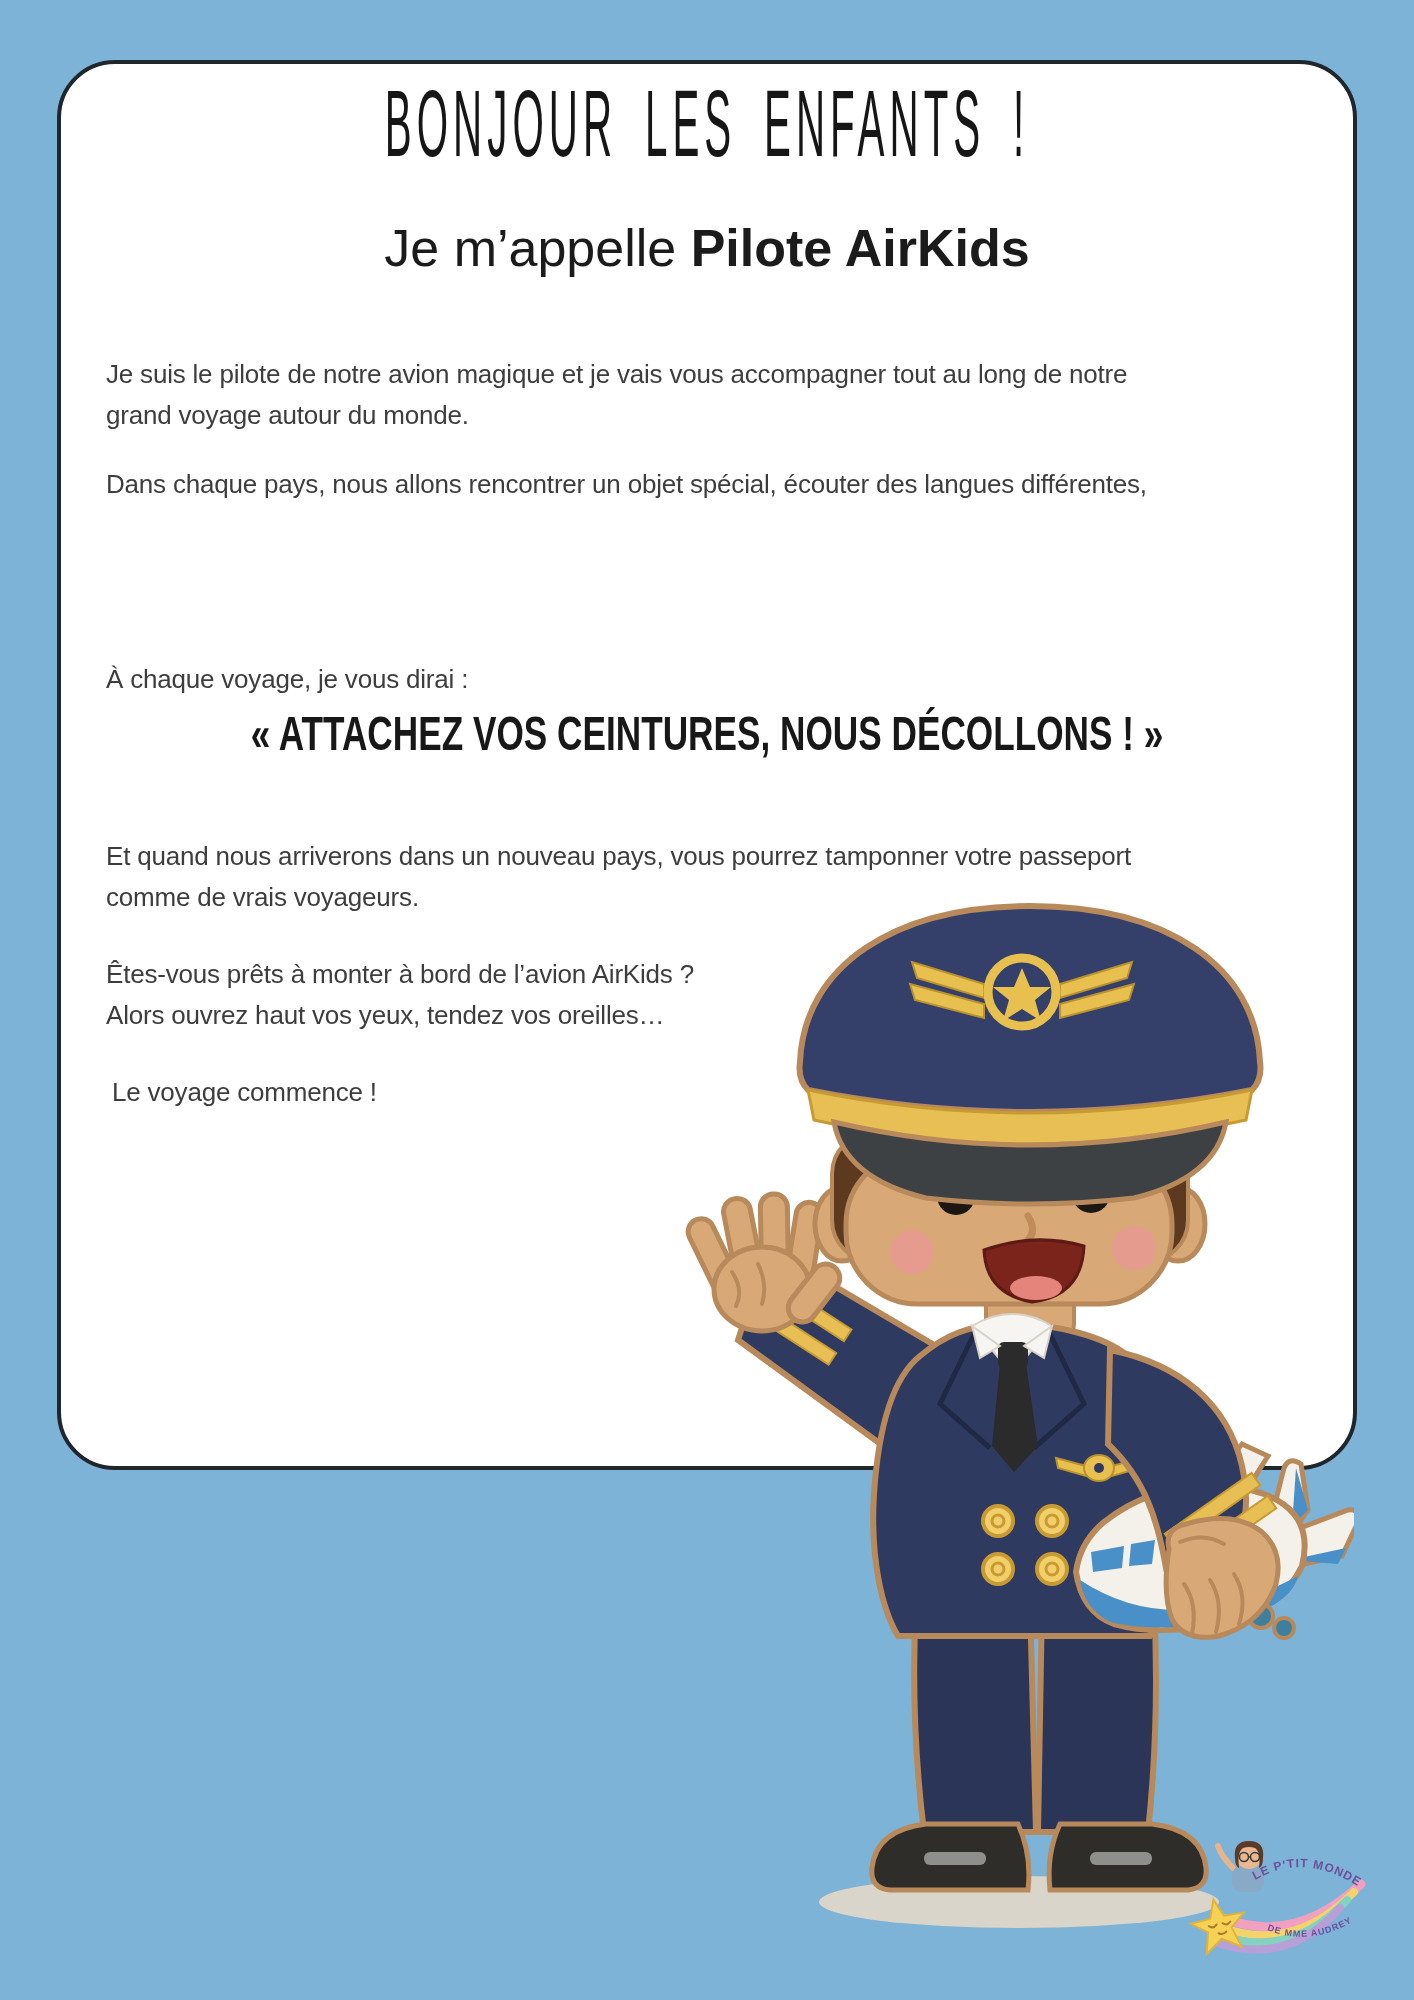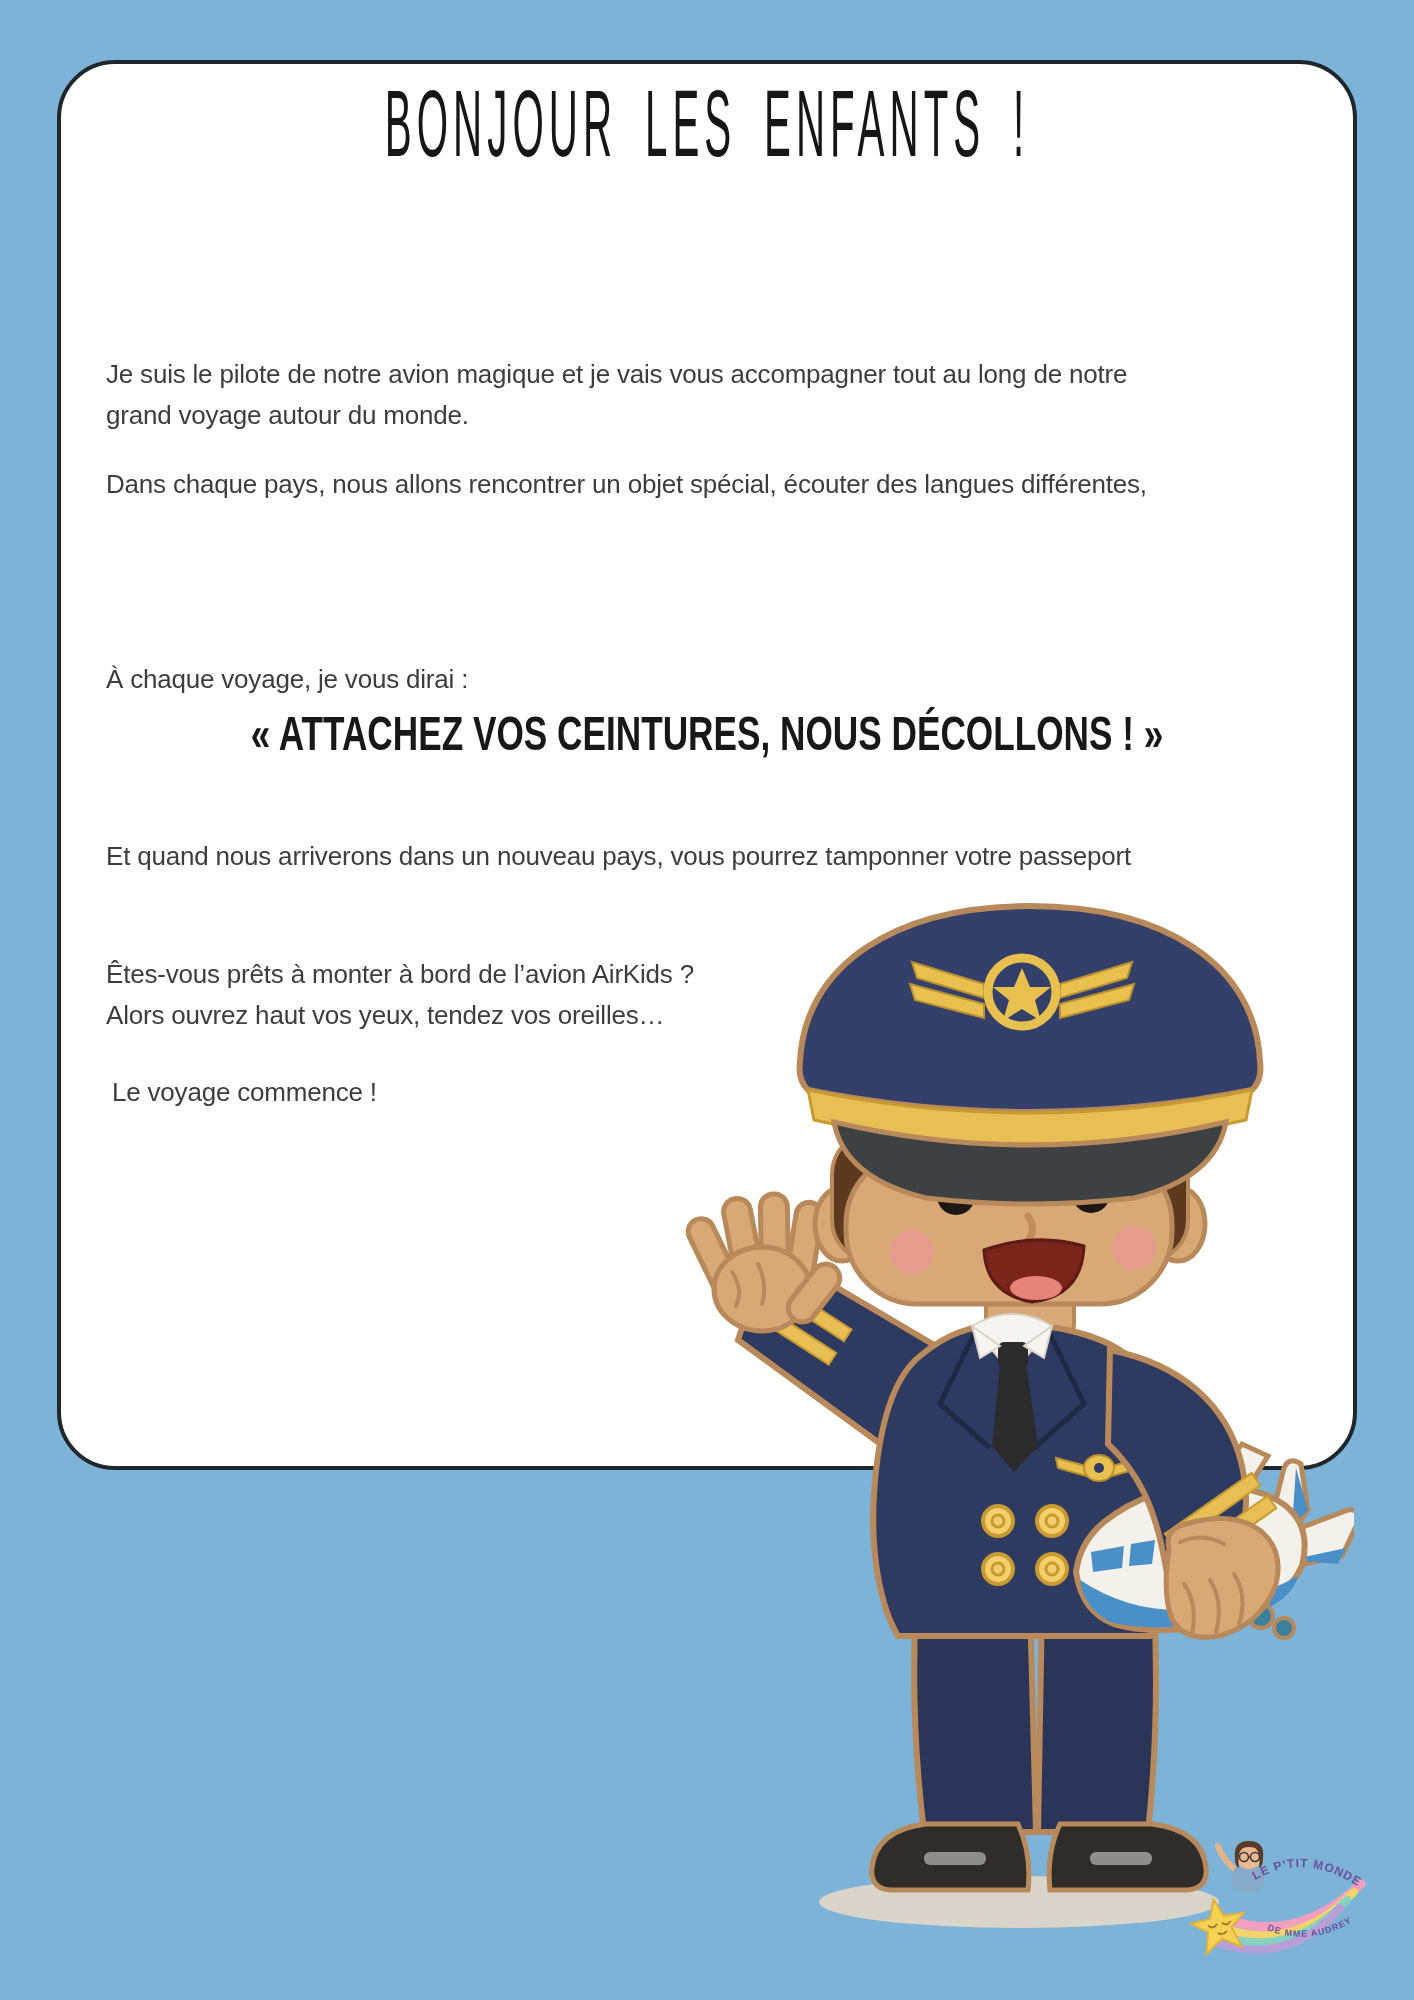--- a/index.html
+++ b/index.html
@@ -49,36 +49,38 @@
   }
   .arc-text{font-family:"Liberation Sans",sans-serif;font-weight:700;fill:#6e4f9b;}
 </style>
 </head>
 <body>
 
 <div class="card">
 
   <div class="title">BONJOUR LES ENFANTS !</div>
 
+  <div class="subtitle"><span>Je m’appelle </span><span class="bold">Pilote AirKids</span></div>
 
   <div class="para p1">
     <div>Je suis le pilote de notre avion magique et je vais vous accompagner tout au long de notre</div>
     <div>grand voyage autour du monde.</div>
   </div>
 
   <div class="para p2">
     <div>Dans chaque pays, nous allons rencontrer un objet spécial, écouter des langues différentes,</div>
   </div>
 
   <div class="para p3">À chaque voyage, je vous dirai :</div>
 
   <div class="callout">« ATTACHEZ VOS CEINTURES, NOUS DÉCOLLONS ! »</div>
 
   <div class="para p4">
     <div>Et quand nous arriverons dans un nouveau pays, vous pourrez tamponner votre passeport</div>
+    <div>comme de vrais voyageurs.</div>
   </div>
 
   <div class="para p5">
     <div>Êtes-vous prêts à monter à bord de l’avion AirKids ?</div>
     <div>Alors ouvrez haut vos yeux, tendez vos oreilles…</div>
   </div>
 
   <div class="para p6">Le voyage commence !</div>
 
   <svg class="pilot" viewBox="0 0 760 1250">

